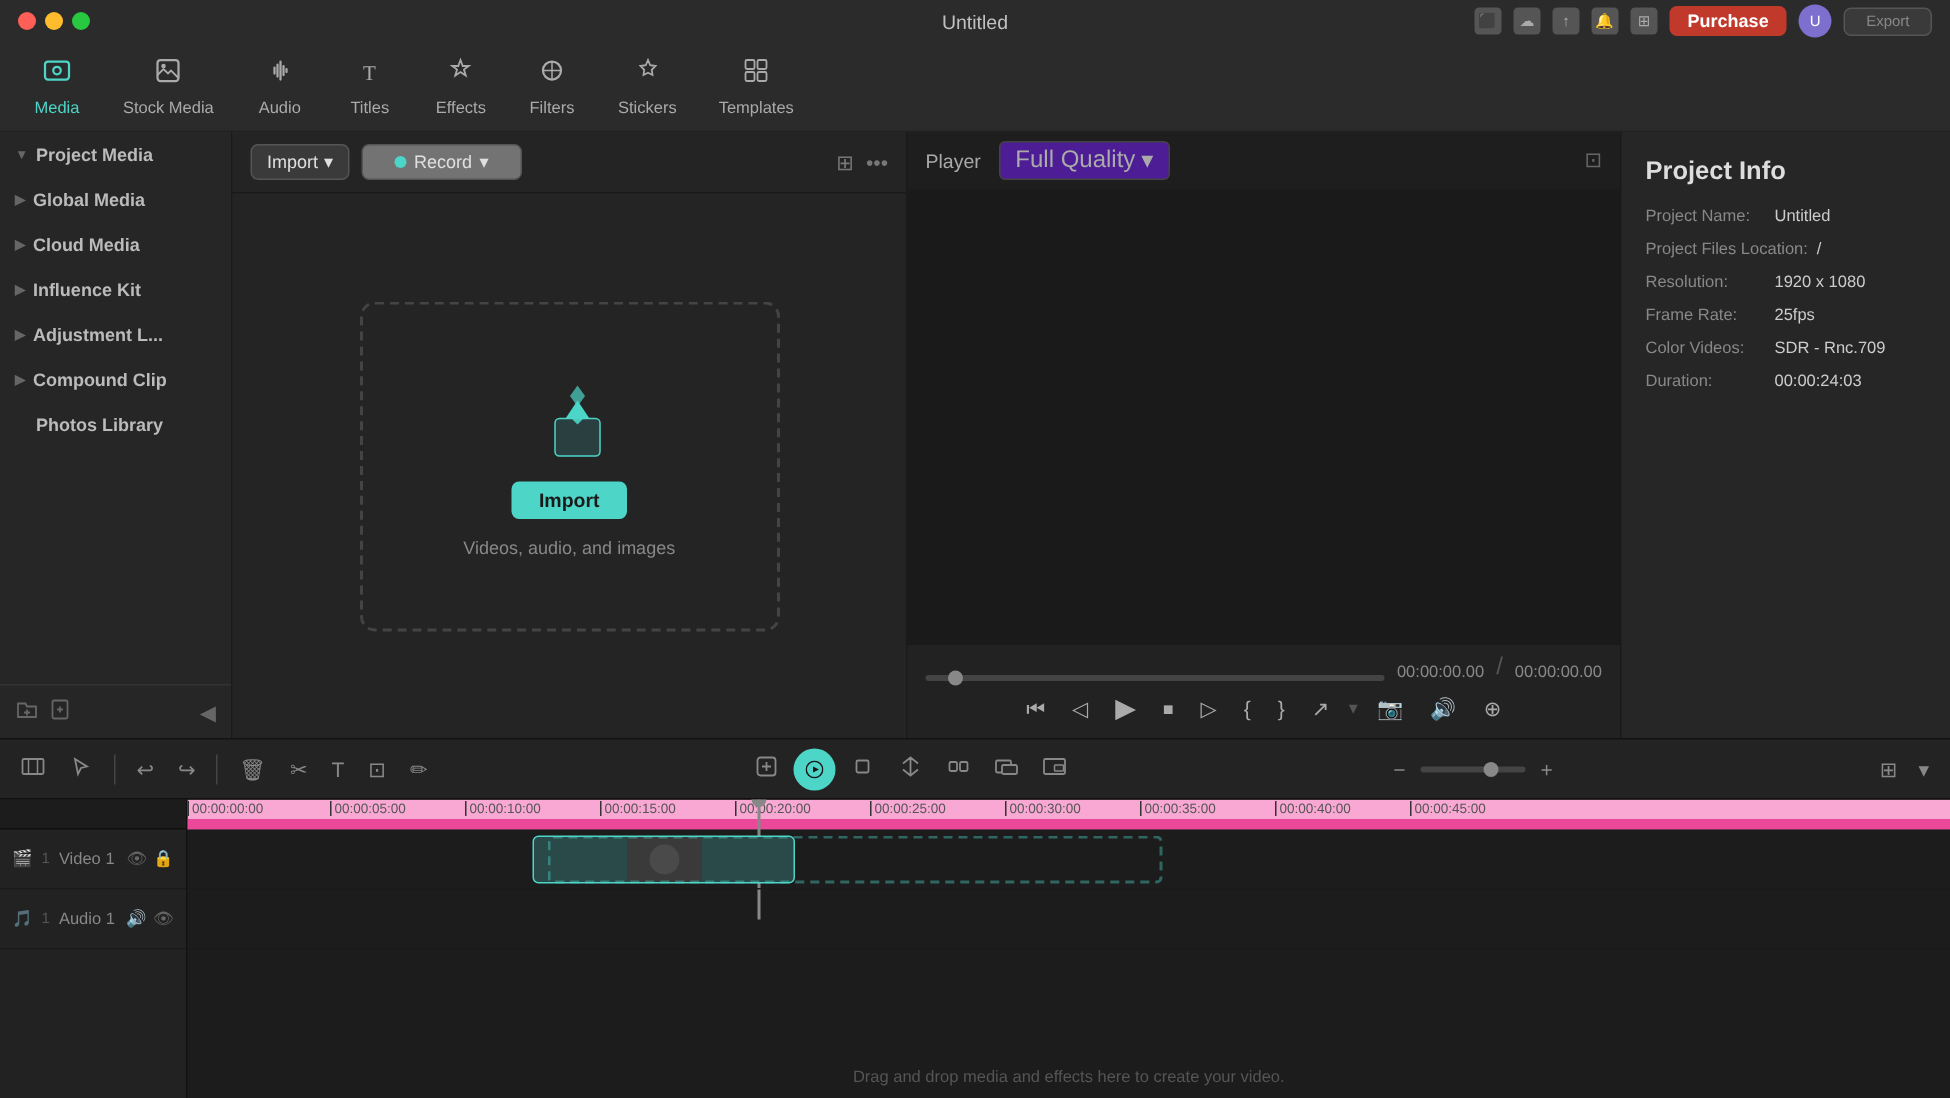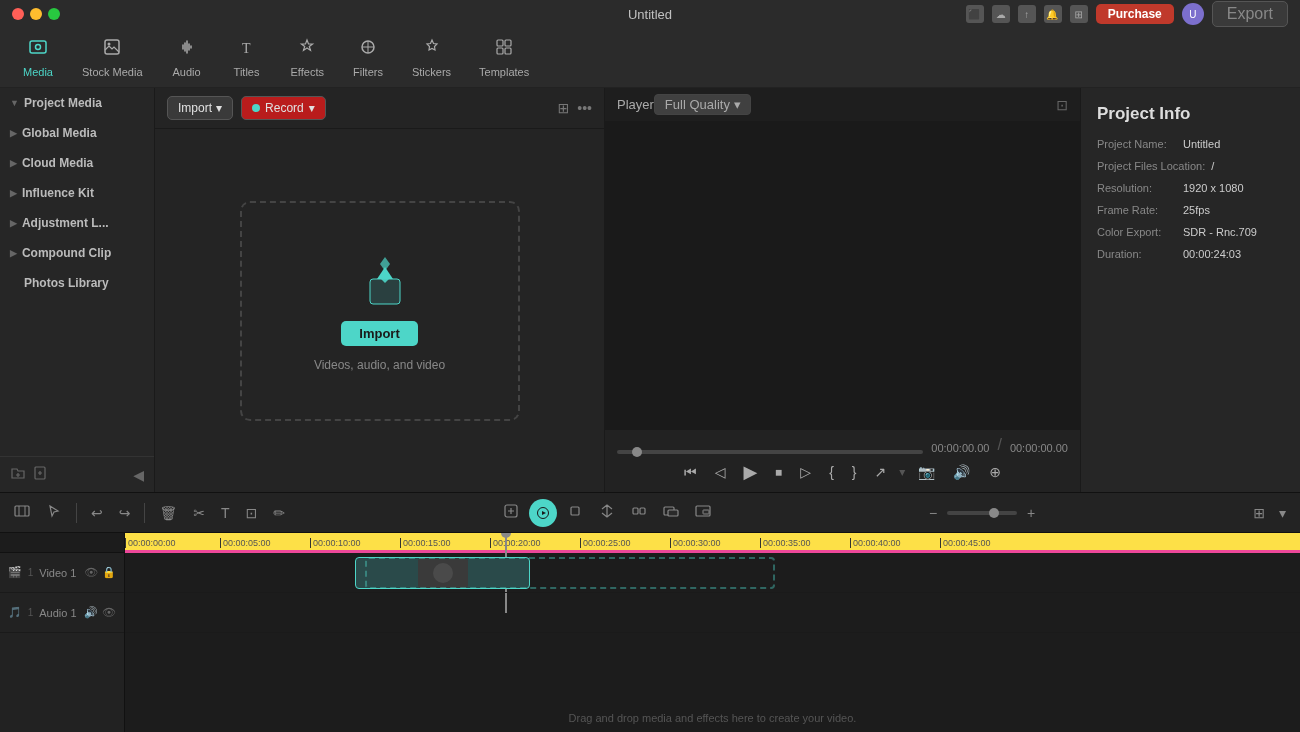--- a/index.html
+++ b/index.html
@@ -74,21 +74,21 @@
       display: flex; align-items: center; justify-content: center;
       font-size: 10px;
       color: #fff;
     }
     .export-btn {
       background: #3a3a3a;
       color: #888;
       border: 1px solid #555;
       border-radius: 5px;
       padding: 3px 14px;
-      font-size: 16px;
+      font-size: 10px;
       cursor: pointer;
     }
 
     
     .toolbar {
       background: #2b2b2b;
       height: 60px;
       display: flex;
       align-items: center;
       padding: 0 8px;
@@ -194,25 +194,25 @@
       border: 1px solid #555;
       border-radius: 5px;
       padding: 4px 10px;
       font-size: 12px;
       display: flex;
       align-items: center;
       gap: 4px;
       cursor: pointer;
     }
     .record-btn {
-      background: #b91c1c;
+      background: #737373;
       color: #e0e0e0;
       border: 1px solid #555;
       border-radius: 5px;
-      padding: 4px 10px;
+      padding: 4px 21px;
       font-size: 12px;
       display: flex;
       align-items: center;
       gap: 5px;
       cursor: pointer;
     }
     .record-dot {
       width: 8px; height: 8px;
       border-radius: 50%;
       background: #4dd6c8;
@@ -265,32 +265,33 @@
       flex: 1;
       background: #1e1e1e;
       display: flex;
       flex-direction: column;
     }
     .player-header {
       display: flex;
       align-items: center;
       padding: 6px 12px;
       border-bottom: 1px solid #1a1a1a;
+      gap: 12px;
     }
     .player-label {
       font-size: 13px;
       color: #aaa;
     }
     .player-quality {
-      background: #404040;
+      background: #4c1d95;
       color: #aaa;
       border: 1px solid #444;
       border-radius: 4px;
       padding: 2px 10px;
-      font-size: 13px;
+      font-size: 16px;
       display: flex;
       align-items: center;
       gap: 4px;
       cursor: pointer;
     }
     .player-header-right {
       margin-left: auto;
     }
     .player-area {
       flex: 1;
@@ -486,22 +487,22 @@
       cursor: pointer;
     }
     .timeline-ruler-area {
       flex: 1;
       display: flex;
       flex-direction: column;
       overflow: hidden;
     }
     .timeline-ruler {
       height: 20px;
-      background: #fde047;
-      border-bottom: 3px solid #ec4899;
+      background: #f9a8d4;
+      border-bottom: 7px solid #ec4899;
       display: flex;
       align-items: flex-end;
       padding-bottom: 2px;
       overflow: hidden;
     }
     .ruler-tick {
       font-size: 9px;
       color: #555;
       flex-shrink: 0;
       padding-left: 2px;
@@ -747,21 +748,21 @@
         <div class="drop-icon">
           
           <svg width="70" height="70" viewBox="0 0 70 70" fill="none">
             <rect x="20" y="30" width="30" height="25" rx="3" fill="#2a4040" stroke="#4dd6c8" stroke-width="1"></rect>
             <path d="M35 18 L27 30 L43 30 Z" fill="#4dd6c8"></path>
             <path d="M35 8 L30 15 L35 22 L40 15 Z" fill="#4dd6c8" opacity="0.7"></path>
             <polygon points="35,22 29,28 35,34 41,28" fill="#4dd6c8" opacity="0.9"></polygon>
           </svg>
         </div>
         <button class="import-drop-btn">Import</button>
-        <span class="drop-text">Videos, audio, and video</span>
+        <span class="drop-text">Videos, audio, and images</span>
       </div>
     </div>
   </div>
 
   <div class="player-panel">
     <div class="player-header">
       <span class="player-label">Player</span>
       <div class="player-quality">
         <span>Full Quality</span>
         <span>▾</span>
@@ -810,21 +811,21 @@
     </div>
     <div class="info-row">
       <span class="info-label">Resolution:</span>
       <span class="info-value">1920 x 1080</span>
     </div>
     <div class="info-row">
       <span class="info-label">Frame Rate:</span>
       <span class="info-value">25fps</span>
     </div>
     <div class="info-row">
-      <span class="info-label">Color Export:</span>
+      <span class="info-label">Color Videos:</span>
       <span class="info-value">SDR - Rnc.709</span>
     </div>
     <div class="info-row">
       <span class="info-label">Duration:</span>
       <span class="info-value">00:00:24:03</span>
     </div>
   </div>
 </div>
 
 <div class="timeline-area">

